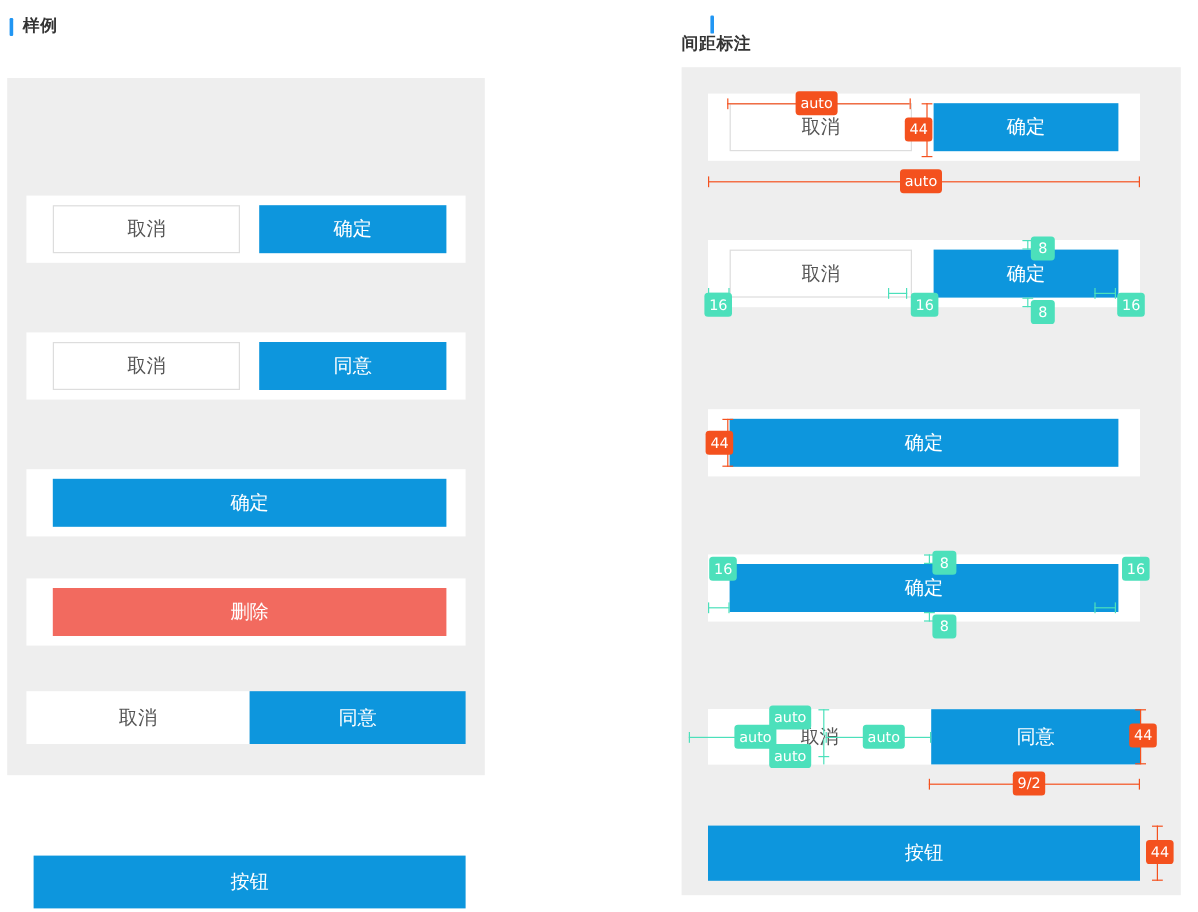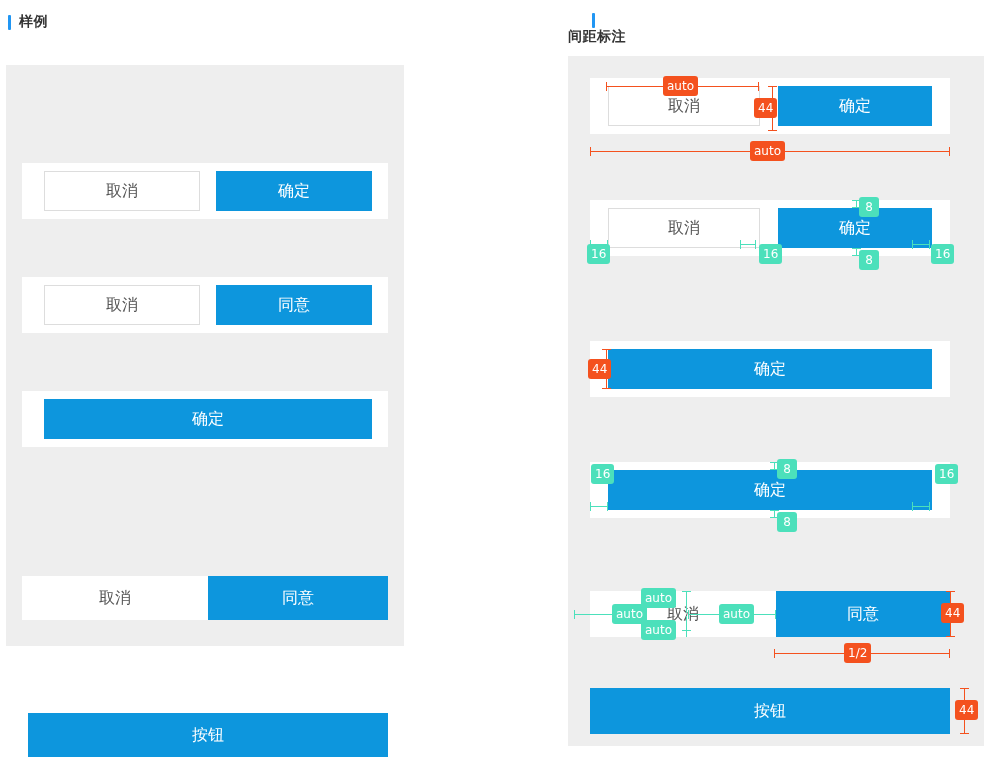--- a/index.html
+++ b/index.html
@@ -125,20 +125,23 @@
 
     <div class="row" id="row-2">
       <div class="btn btn-ghost">取消</div>
       <div class="btn btn-primary">同意</div>
     </div>
 
     <div class="row" id="row-3">
       <div class="btn btn-primary">确定</div>
     </div>
 
+    <div class="row" id="row-4">
+      <div class="btn btn-danger">删除</div>
+    </div>
 
     <div class="row" id="row-5">
       <div class="btn btn-flat">取消</div>
       <div class="btn btn-primary">同意</div>
     </div>
 
     <div id="row-6">
       <div class="btn btn-primary">按钮</div>
     </div>
   </div>
@@ -248,21 +251,21 @@
     <div class="badge g" style="left:151px;top:548px;">auto</div>
 
     <div class="m-v" style="left:382px;top:535px;height:46px;"></div>
     <div class="caph" style="left:378px;top:535px;"></div>
     <div class="caph" style="left:378px;top:580px;"></div>
     <div class="badge o" style="left:373px;top:547px;">44</div>
 
     <div class="m-h" style="left:206px;top:597px;width:176px;"></div>
     <div class="cap" style="left:206px;top:593px;"></div>
     <div class="cap" style="left:381px;top:593px;"></div>
-    <div class="badge o" style="left:276px;top:587px;">1/2</div>
+    <div class="badge o" style="left:276px;top:587px;">9/2</div>
 
     <div class="ab btn-primary" style="left:22px;top:632px;width:360px;height:46px;">按钮</div>
     <div class="m-v" style="left:396px;top:632px;height:46px;"></div>
     <div class="caph" style="left:392px;top:632px;"></div>
     <div class="caph" style="left:392px;top:677px;"></div>
     <div class="badge o" style="left:387px;top:644px;">44</div>
 
   </div>
 </div>
 

